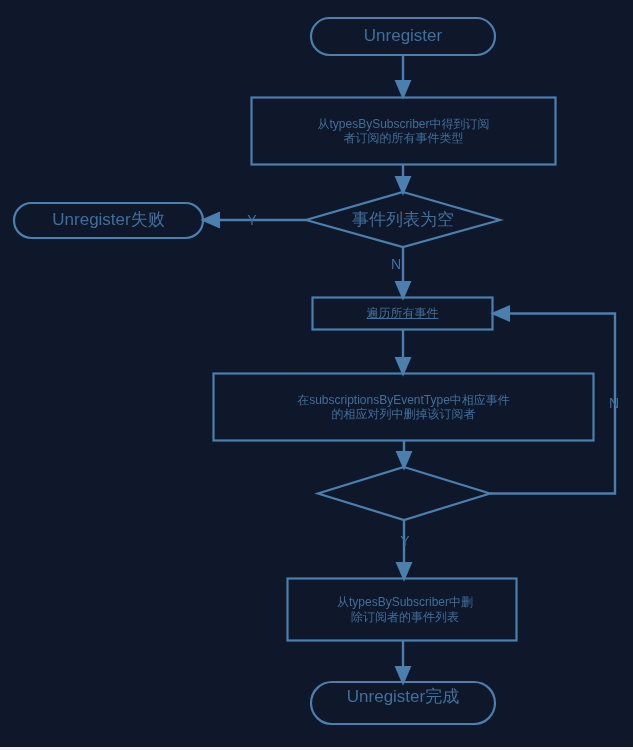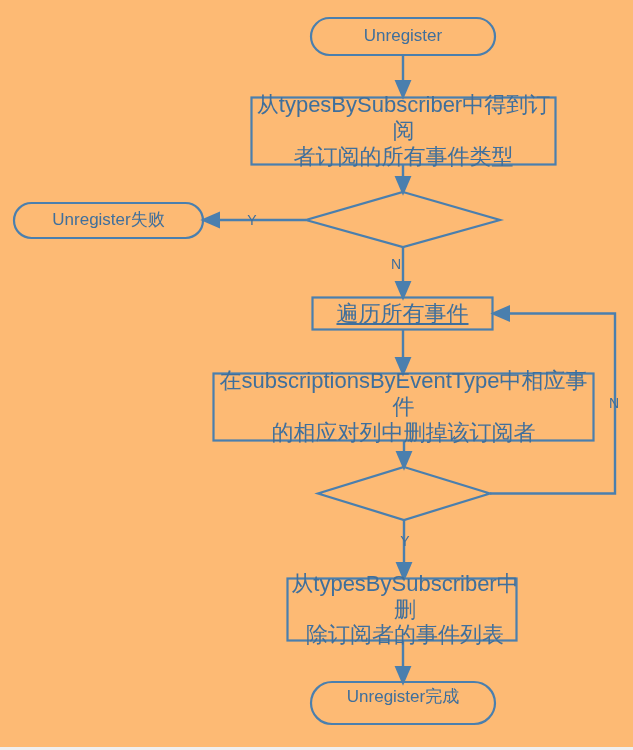--- a/index.html
+++ b/index.html
@@ -8,21 +8,21 @@
     padding: 0;
     background: #ffffff;
   }
   body {
     font-family: "Liberation Sans", "DejaVu Sans", sans-serif;
   }
   #canvas {
     position: relative;
     width: 633px;
     height: 750px;
-    background: #fdba74;
+    background: #0f172a;
     overflow: hidden;
   }
   #flow-svg {
     position: absolute;
     left: 0;
     top: 0;
     width: 633px;
     height: 750px;
   }
   .node-label {
@@ -34,21 +34,21 @@
     color: #3f6f9c;
     line-height: 1.18;
     white-space: pre-line;
     pointer-events: none;
     letter-spacing: 0px;
   }
   .lbl-terminal {
     font-size: 17px;
   }
   .lbl-process {
-    font-size: 22px;
+    font-size: 12px;
   }
   .lbl-decision {
     font-size: 17px;
   }
   .edge-label {
     position: absolute;
     color: #3f6f9c;
     font-size: 14px;
     text-align: center;
     line-height: 1;
@@ -115,20 +115,21 @@
 
       <path d="M403,641 L403,678"></path>
     </g>
   </svg>
 
   <div class="node-label lbl-terminal" style="left:311px; top:18px; width:184px; height:37px;">Unregister</div>
 
   <div class="node-label lbl-process" style="left:251px; top:97px; width:305px; height:68px;">从typesBySubscriber中得到订阅
 者订阅的所有事件类型</div>
 
+  <div class="node-label lbl-decision" style="left:306px; top:202px; width:194px; height:36px;">事件列表为空</div>
 
   <div class="node-label lbl-terminal" style="left:14px; top:203px; width:189px; height:35px;">Unregister失败</div>
 
   <div class="node-label lbl-process" style="left:312px; top:297px; width:181px; height:33px;text-decoration:underline;">遍历所有事件</div>
 
   <div class="node-label lbl-process" style="left:213px; top:373px; width:381px; height:68px;">在subscriptionsByEventType中相应事件
 的相应对列中删掉该订阅者</div>
 
 
   <div class="node-label lbl-process" style="left:287px; top:578px; width:236px; height:63px;">从typesBySubscriber中删

